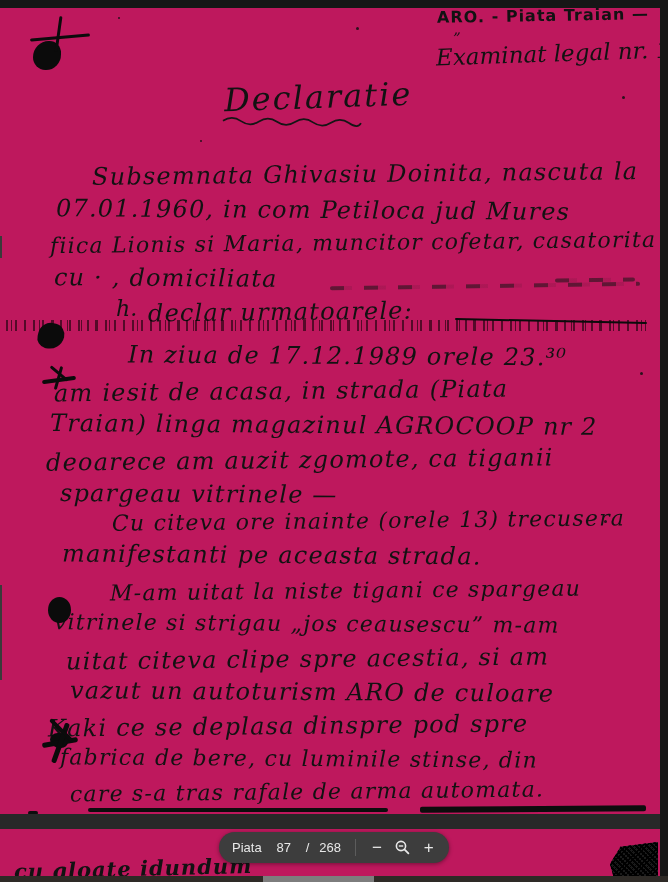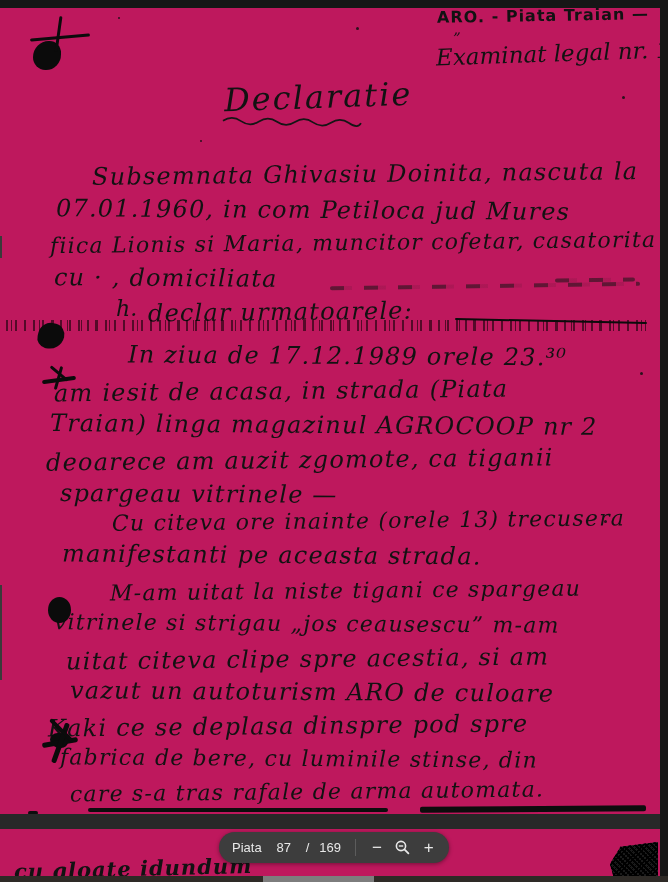--- a/index.html
+++ b/index.html
@@ -168,21 +168,21 @@
   <div class="right-edge"></div>
 
   <div class="hscroll">
     <div class="hscroll-thumb"></div>
   </div>
 
   <div class="pill">
     <span>Piata</span>
     <input class="page-input" value="87" style="">
     <span>/</span>
-    <span>169</span>
+    <span>268</span>
     <div class="vdivider"></div>
     <button>
       <span>−</span>
     </button>
     <button>
       <svg width="17" height="17" viewBox="0 0 17 17">
         <circle cx="7" cy="7" r="4.6" stroke="#e8e8e8" stroke-width="1.6" fill="none"></circle>
         <line x1="4.8" y1="7" x2="9.2" y2="7" stroke="#e8e8e8" stroke-width="1.4"></line>
         <line x1="10.4" y1="10.4" x2="14.4" y2="14.4" stroke="#e8e8e8" stroke-width="1.8" stroke-linecap="round"></line>
       </svg>

